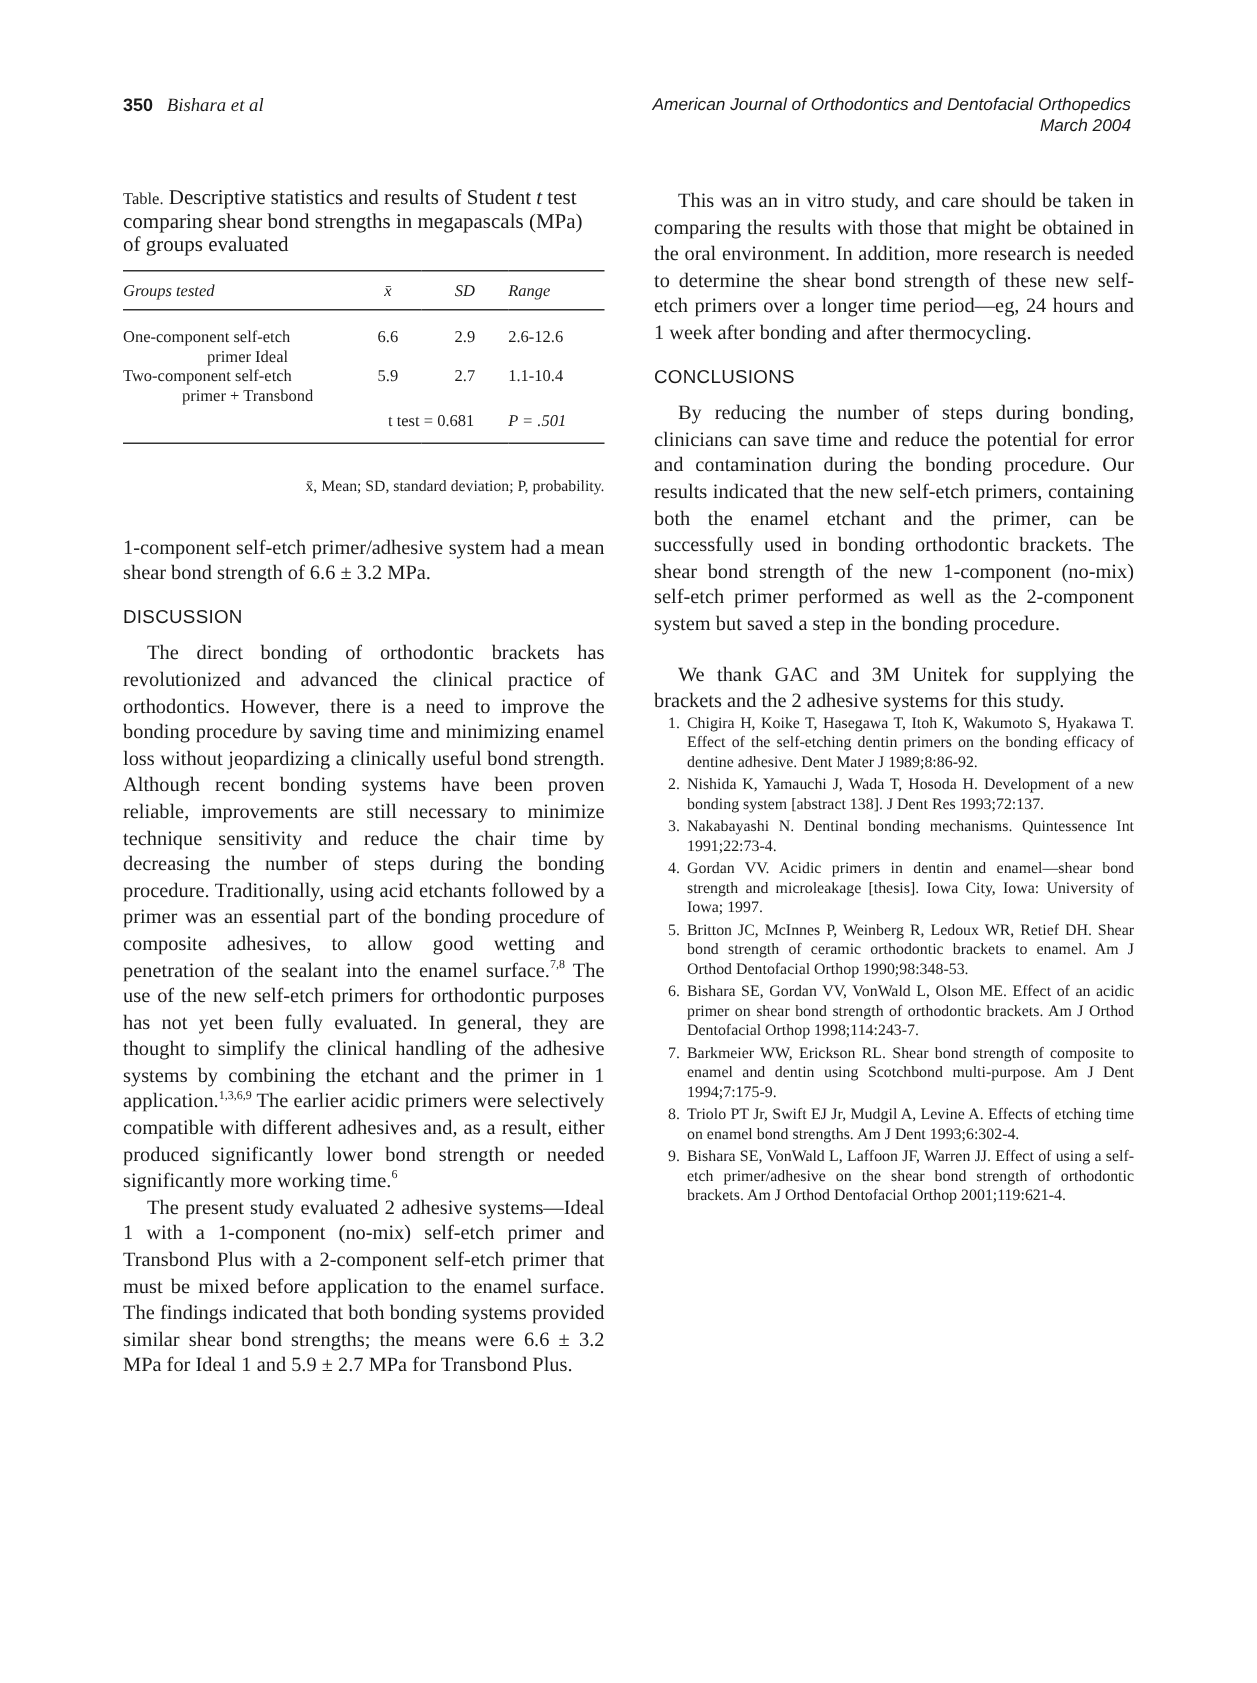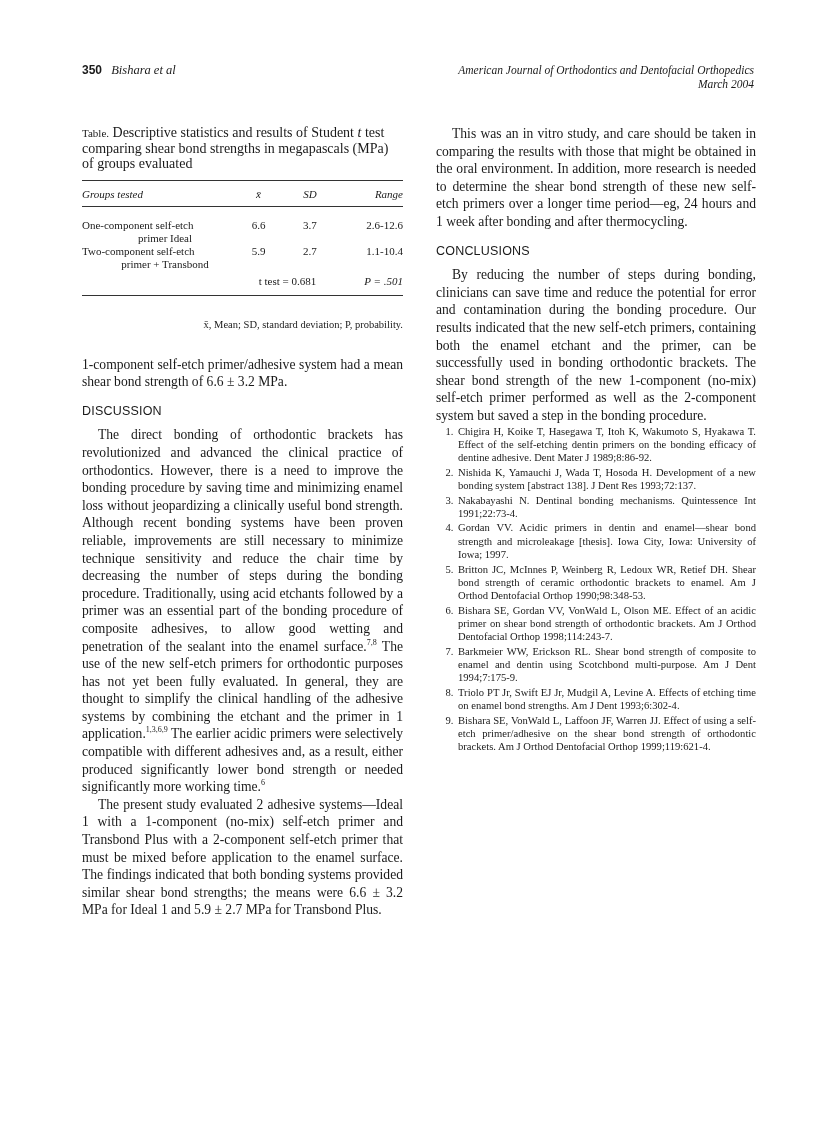--- a/index.html
+++ b/index.html
@@ -2,36 +2,36 @@
 <html><head>
 <meta charset="utf-8">
 <style>
   html, body { margin: 0; padding: 0; background: #ffffff; }
   body { width: 838px; height: 1122px; position: relative; overflow: hidden; color: #1a1a1a; }
 
   
   .hdr-left { position: absolute; left: 82px; top: 63px; font-size: 12.5px; }
   .hdr-left .pg { font-family: "Liberation Sans", sans-serif; font-weight: bold; font-size: 12px; margin-right: 6px; }
   .hdr-left .au { font-family: "Liberation Serif", serif; font-style: italic; font-size: 12.5px; }
-  .hdr-right { position: absolute; right: 84px; top: 63px; text-align: right; font-family: Liberation Serif, serif; font-style: italic; font-size: 11.5px; line-height: 14px; }
+  .hdr-right { position: absolute; right: 84px; top: 63px; text-align: right; font-family: Liberation Sans, sans-serif; font-style: italic; font-size: 11.5px; line-height: 14px; }
 
   .col { position: absolute; font-family: "Liberation Serif", serif; font-size: 13.6px; line-height: 17.6px; text-align: justify; }
   .col-left { left: 82px; top: 125px; width: 321px; }
   .col-right { left: 436px; top: 125px; width: 320px; }
 
   .tbl-caption { font-size: 14px; line-height: 15px; text-align: left; margin-bottom: 9px; }
   .tbl-caption .lbl { font-family: Liberation Serif, serif; font-size: 11px; }
   table.stats { width: 100%; border-collapse: collapse; font-size: 11px; line-height: 13px; }
   table.stats th { font-style: italic; font-weight: normal; padding: 7px 0 5px 0; border-top: 1.5px solid #333; border-bottom: 1.5px solid #333; }
   table.stats td { padding: 0; vertical-align: top; }
   table.stats tr.first td { padding-top: 12px; }
   table.stats td.grp { padding-left: 0; }
   table.stats .indent { padding-left: 12px; display: block; text-align: center; }
   table.stats tr.ttest td { padding-top: 4px; padding-bottom: 7px; border-bottom: 1.5px solid #333; }
-  .tl { text-align: left; } .tc { text-align: center; } .tr { text-align: right; }
+  .tl { text-align: left; } .tc { text-align: center; } .tr { text-align: left; }
   .tbl-foot { font-size: 10.5px; margin-top: 20px; text-align: right; }
 
   p { margin: 0; }
   .indentp { text-indent: 16px; }
   h2.sec { font-family: "Liberation Sans", sans-serif; font-weight: normal; font-size: 12.5px; margin: 12px 0 6px 0; letter-spacing: 0.2px; }
   h2.refs { font-size: 11px; margin: 14px 0 5px 0; }
   sup { font-size: 8px; line-height: 0; }
 
   ol.refs { margin: 0; padding: 0 0 0 20px; font-size: 10.6px; line-height: 13.2px; }
   ol.refs li { margin: 0 0 1.5px 0; text-align: justify; padding-left: 2px; }
@@ -65,21 +65,21 @@
         <th class="tr" style="width:20%">Range</th>
       </tr>
     </thead>
     <tbody>
       <tr class="first">
         <td class="grp tl">
           <span>One-component self-etch</span>
           <span class="indent">primer Ideal</span>
         </td>
         <td class="tc">6.6</td>
-        <td class="tc">3.7</td>
+        <td class="tc">2.9</td>
         <td class="tr">2.6-12.6</td>
       </tr>
       <tr>
         <td class="grp tl">
           <span>Two-component self-etch</span>
           <span class="indent">primer + Transbond</span>
         </td>
         <td class="tc">5.9</td>
         <td class="tc">2.7</td>
         <td class="tr">1.1-10.4</td>
@@ -101,25 +101,26 @@
 
   <p class="indentp">The present study evaluated 2 adhesive systems—Ideal 1 with a 1-component (no-mix) self-etch primer and Transbond Plus with a 2-component self-etch primer that must be mixed before application to the enamel surface. The findings indicated that both bonding systems provided similar shear bond strengths; the means were 6.6 ± 3.2 MPa for Ideal 1 and 5.9 ± 2.7 MPa for Transbond Plus.</p>
 </div>
 
 <div class="col col-right">
   <p class="indentp">This was an in vitro study, and care should be taken in comparing the results with those that might be obtained in the oral environment. In addition, more research is needed to determine the shear bond strength of these new self-etch primers over a longer time period—eg, 24 hours and 1 week after bonding and after thermocycling.</p>
 
   <h2 class="sec">CONCLUSIONS</h2>
   <p class="indentp">By reducing the number of steps during bonding, clinicians can save time and reduce the potential for error and contamination during the bonding procedure. Our results indicated that the new self-etch primers, containing both the enamel etchant and the primer, can be successfully used in bonding orthodontic brackets. The shear bond strength of the new 1-component (no-mix) self-etch primer performed as well as the 2-component system but saved a step in the bonding procedure.</p>
 
+  <p class="indentp" style="margin-top:16px">We thank GAC and 3M Unitek for supplying the brackets and the 2 adhesive systems for this study.</p>
 
   <ol class="refs">
     <li>Chigira H, Koike T, Hasegawa T, Itoh K, Wakumoto S, Hyakawa T. Effect of the self-etching dentin primers on the bonding efficacy of dentine adhesive. Dent Mater J 1989;8:86-92.</li>
     <li>Nishida K, Yamauchi J, Wada T, Hosoda H. Development of a new bonding system [abstract 138]. J Dent Res 1993;72:137.</li>
     <li>Nakabayashi N. Dentinal bonding mechanisms. Quintessence Int 1991;22:73-4.</li>
     <li>Gordan VV. Acidic primers in dentin and enamel—shear bond strength and microleakage [thesis]. Iowa City, Iowa: University of Iowa; 1997.</li>
     <li>Britton JC, McInnes P, Weinberg R, Ledoux WR, Retief DH. Shear bond strength of ceramic orthodontic brackets to enamel. Am J Orthod Dentofacial Orthop 1990;98:348-53.</li>
     <li>Bishara SE, Gordan VV, VonWald L, Olson ME. Effect of an acidic primer on shear bond strength of orthodontic brackets. Am J Orthod Dentofacial Orthop 1998;114:243-7.</li>
     <li>Barkmeier WW, Erickson RL. Shear bond strength of composite to enamel and dentin using Scotchbond multi-purpose. Am J Dent 1994;7:175-9.</li>
     <li>Triolo PT Jr, Swift EJ Jr, Mudgil A, Levine A. Effects of etching time on enamel bond strengths. Am J Dent 1993;6:302-4.</li>
-    <li>Bishara SE, VonWald L, Laffoon JF, Warren JJ. Effect of using a self-etch primer/adhesive on the shear bond strength of orthodontic brackets. Am J Orthod Dentofacial Orthop 1999;119:621-4.</li>
+    <li>Bishara SE, VonWald L, Laffoon JF, Warren JJ. Effect of using a self-etch primer/adhesive on the shear bond strength of orthodontic brackets. Am J Orthod Dentofacial Orthop 2001;119:621-4.</li>
   </ol>
 </div>
 
 </body></html>

